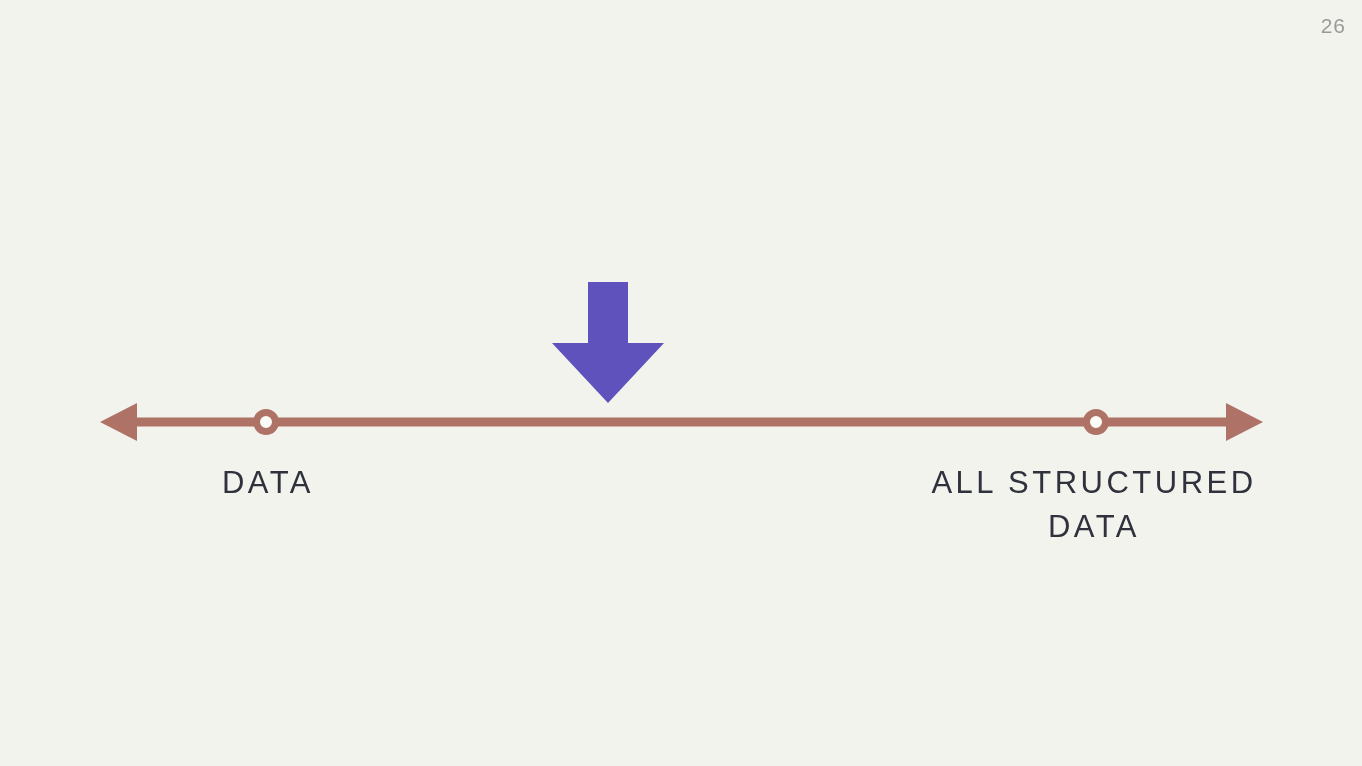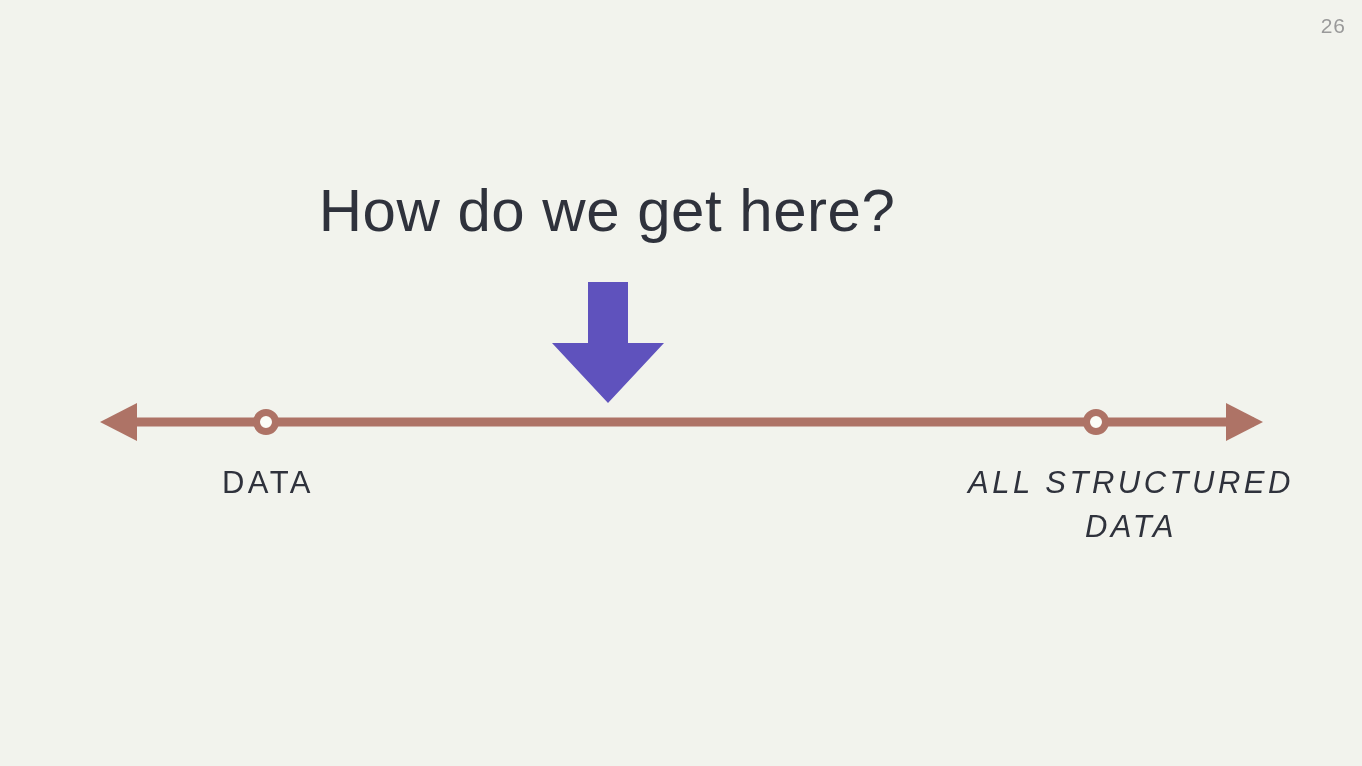--- a/index.html
+++ b/index.html
@@ -64,30 +64,29 @@
     transform: translateX(-50%);
     text-align: center;
     font-size: 31px;
     font-weight: 500;
     letter-spacing: 3.5px;
     line-height: 44px;
     color: var(--text-dark);
     white-space: nowrap;
   }
   .axis-label-left { left: 268px; }
-  .axis-label-right { left: 1131px; font-style: italic; }
+  .axis-label-right { left: 1094px; }
 </style>
 </head>
 <body>
 
 <div class="slide">
 
   <div class="page-number">26</div>
 
-  <h1 class="slide-title">How do we get here?</h1>
 
   <svg class="down-arrow-svg" viewBox="0 0 116 122" aria-hidden="true">
     <polygon points="36,0 76,0 76,61 112,61 56,121 0,61 36,61" fill="#5f52bd"></polygon>
   </svg>
 
   <svg class="spectrum-svg" viewBox="0 0 1362 82" aria-hidden="true">
     <line x1="110" y1="40" x2="1254" y2="40" stroke-width="9" stroke="#ae7366"></line>
     <polygon points="100,40 137,21 137,59" fill="#ae7366"></polygon>
     <polygon points="1263,40 1226,21 1226,59" fill="#ae7366"></polygon>
     <circle cx="266" cy="40" r="9.5" stroke-width="7" stroke="#ae7366" fill="#fcfdf8"></circle>

